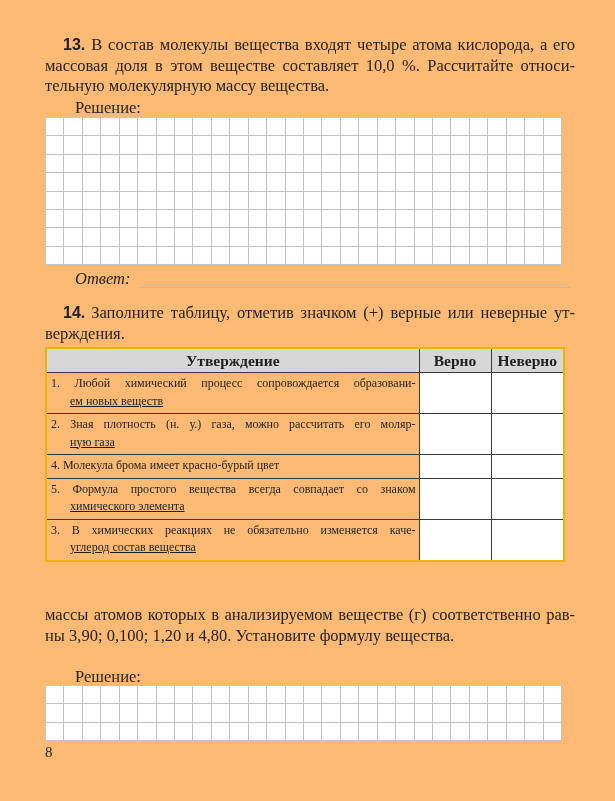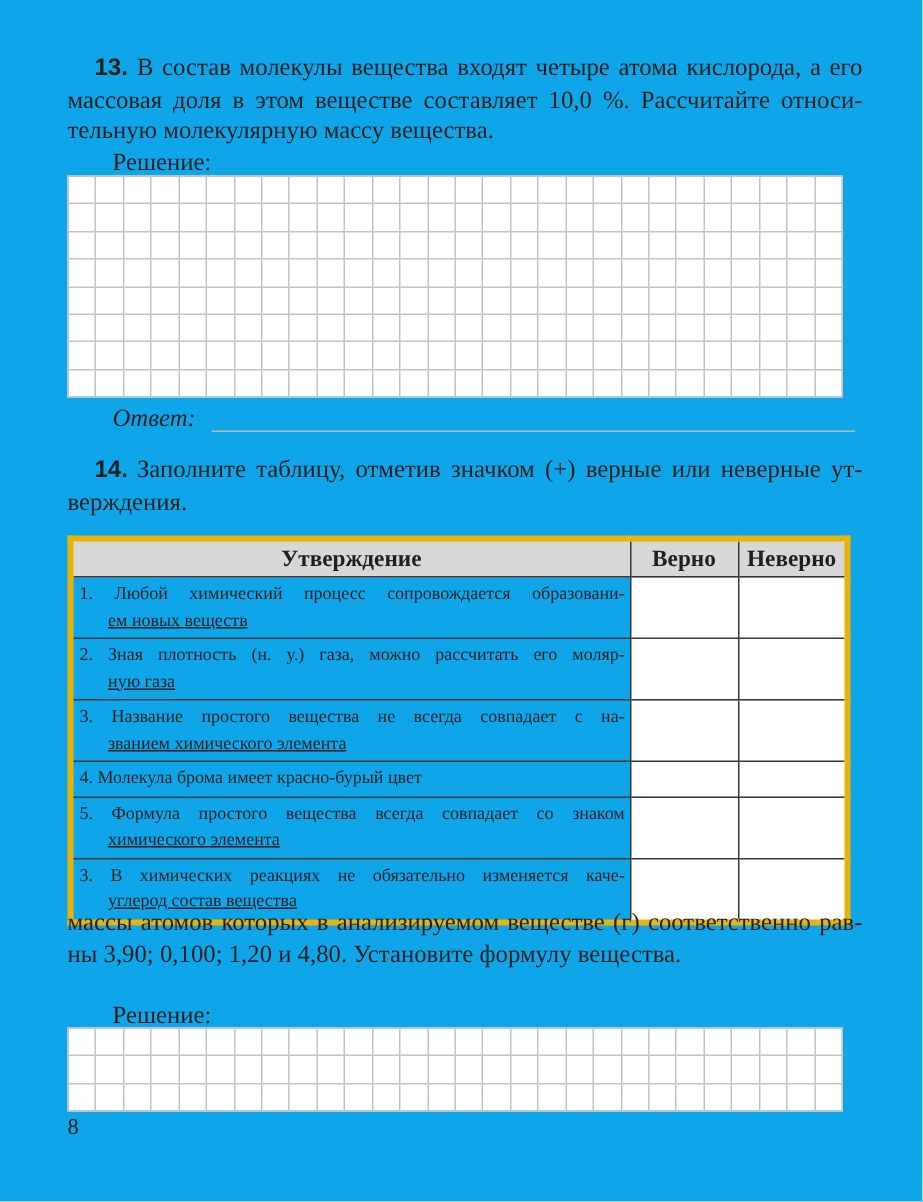--- a/index.html
+++ b/index.html
@@ -1,19 +1,19 @@
 <!DOCTYPE html>
 <html><head>
 <meta charset="utf-8">
 <style>
   html,body { margin:0; padding:0; background:#fff; }
   .page {
     position:relative;
     width:615px; height:801px;
-    background:#0ea5e9;
+    background:#fdba74;
     font-family:"Liberation Serif", serif;
     color:#1f1f1f;
     overflow:hidden;
   }
   
   .para { position:absolute; left:45px; width:530px; font-size:16.5px; line-height:20.6px; }
   .pline { text-align:justify; }
   .pline.just { text-align-last:justify; }
   .pline.first { text-indent:18px; }
   .pnum { font-family:"Liberation Sans", sans-serif; font-weight:bold; font-size:16px; margin-right:6px; }
@@ -26,23 +26,23 @@
     border-top:1px solid #c3c3c3; border-left:1px solid #c3c3c3;
     background:#ffffff;
   }
   .gcell { box-sizing:border-box; border-right:1px solid #c3c3c3; border-bottom:1px solid #c3c3c3; }
   
   .answer-row { position:absolute; left:75px; width:495px; display:flex; align-items:flex-end; }
   .answer-row .script-label-inline { font-style:italic; font-size:16.5px; line-height:19px; }
   .answer-line { flex:1; margin-left:10px; height:16px; border-bottom:1px solid #b8b8b8; }
   
   table.tf-table {
-    position:absolute; left:45px; top:357px;
+    position:absolute; left:45px; top:347px;
     width:518px; border-collapse:collapse; table-layout:fixed;
-    border:4px solid #eab308;
+    border:2px solid #eab308;
   }
   table.tf-table th, table.tf-table td { border:1.5px solid #383838; box-sizing:border-box; }
   table.tf-table th {
     background:#d7d7d7; font-weight:bold; font-size:15.5px;
     padding:3px 2px; text-align:center; line-height:17px;
   }
   td.stmt { font-size:12px; line-height:17.5px; padding:2px 3px 3px 4px; vertical-align:top; }
   .srow1 { text-align:justify; }
   .srow1.just { text-align-last:justify; }
   .srow2 { text-align:justify; padding-left:19px;text-decoration:underline; }
@@ -325,28 +325,20 @@
       <tr>
         <td class="stmt">
           <div class="srow1 just">2. Зная плотность (н. у.) газа, можно рассчитать его моляр-</div>
           <div class="srow2">ную газа</div>
         </td>
         <td class="mark"></td>
         <td class="mark"></td>
       </tr>
       <tr>
         <td class="stmt">
-          <div class="srow1 just">3. Название простого вещества не всегда совпадает с на-</div>
-          <div class="srow2">званием химического элемента</div>
-        </td>
-        <td class="mark"></td>
-        <td class="mark"></td>
-      </tr>
-      <tr>
-        <td class="stmt">
           <div class="srow1">4. Молекула брома имеет красно-бурый цвет</div>
         </td>
         <td class="mark"></td>
         <td class="mark"></td>
       </tr>
       <tr>
         <td class="stmt">
           <div class="srow1 just">5. Формула простого вещества всегда совпадает со знаком</div>
           <div class="srow2">химического элемента</div>
         </td>

